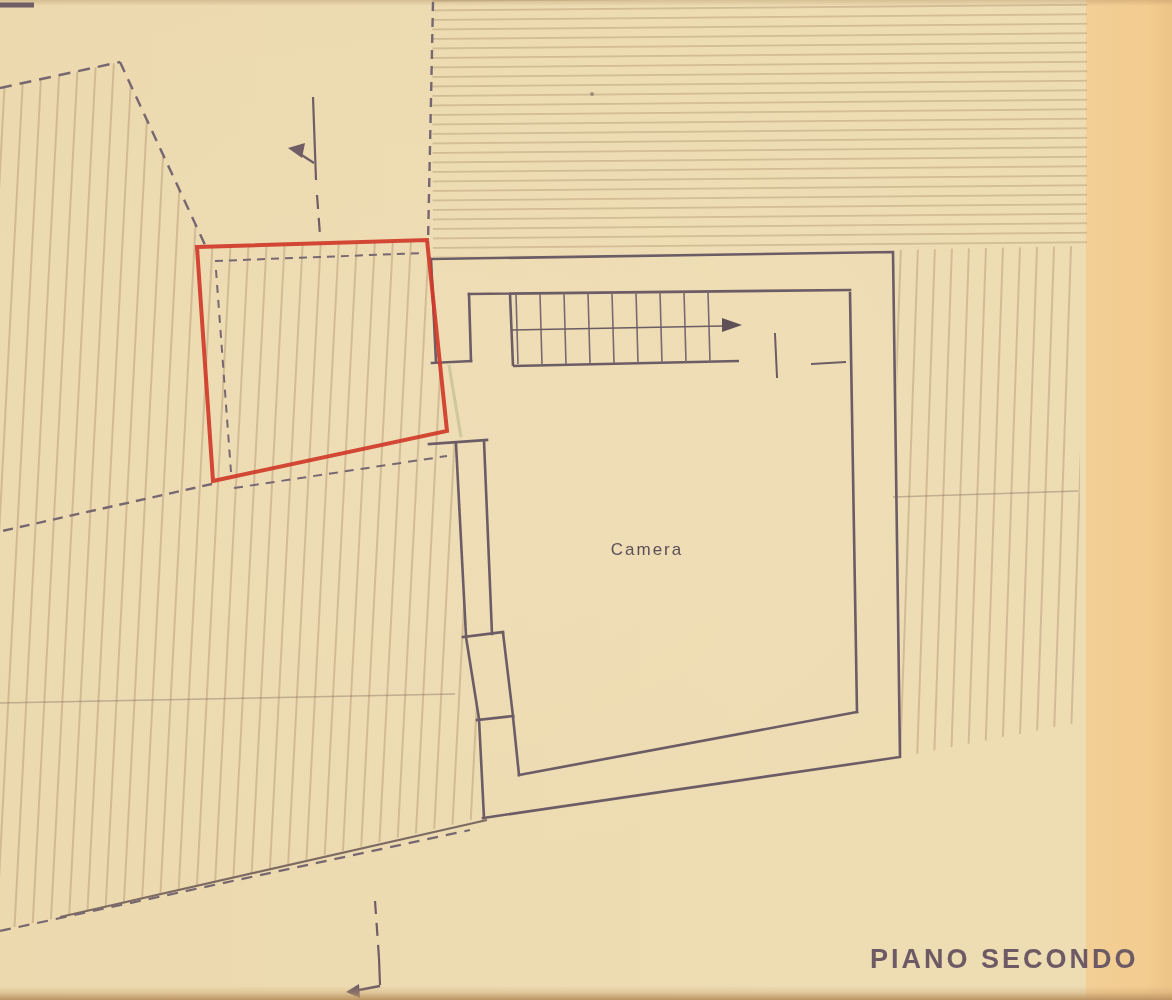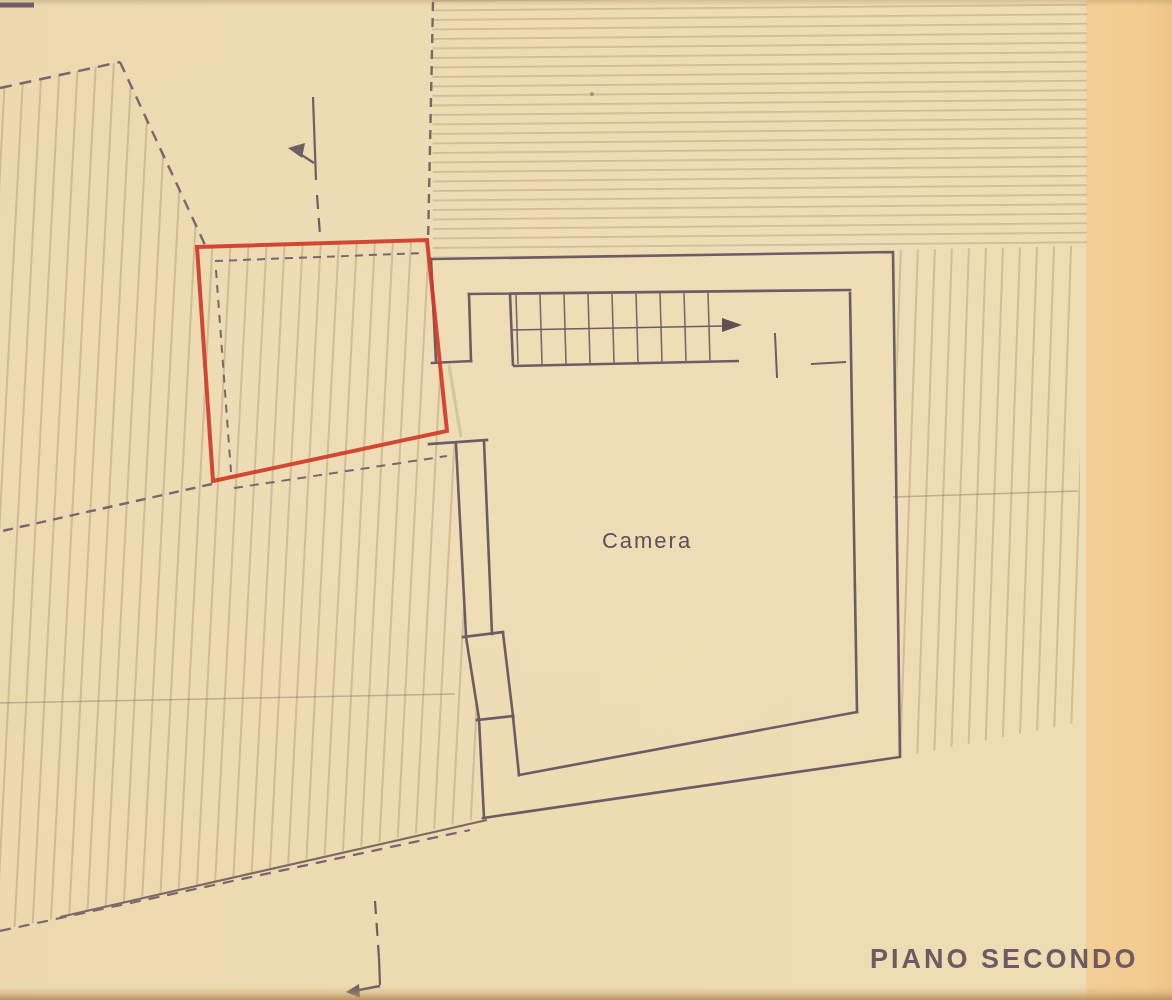--- a/index.html
+++ b/index.html
@@ -19,22 +19,22 @@
   .paper-right{position:absolute;top:0;left:1086px;width:86px;height:1000px;
     background:linear-gradient(90deg,#f3cf96 0%, #f2cc90 70%, #eec488 100%);}
   svg{position:absolute;left:0;top:0;}
   .label{
     position:absolute;color:#5f5156;
     filter:blur(0.4px);
     white-space:nowrap;
     user-select:none;
   }
   #room-label{
-    left:597px;top:528px;width:100px;text-align:center;
-    font-size:22px;letter-spacing:2px;color:#5c4f57;
+    left:597px;top:540px;width:100px;text-align:center;
+    font-size:17px;letter-spacing:2px;color:#5c4f57;
   }
   #floor-label{
     left:870px;top:944px;
     font-size:27px;font-weight:600;letter-spacing:3px;color:#6d5a64;
   }
 </style>
 </head>
 <body>
 
 <div id="canvas">

